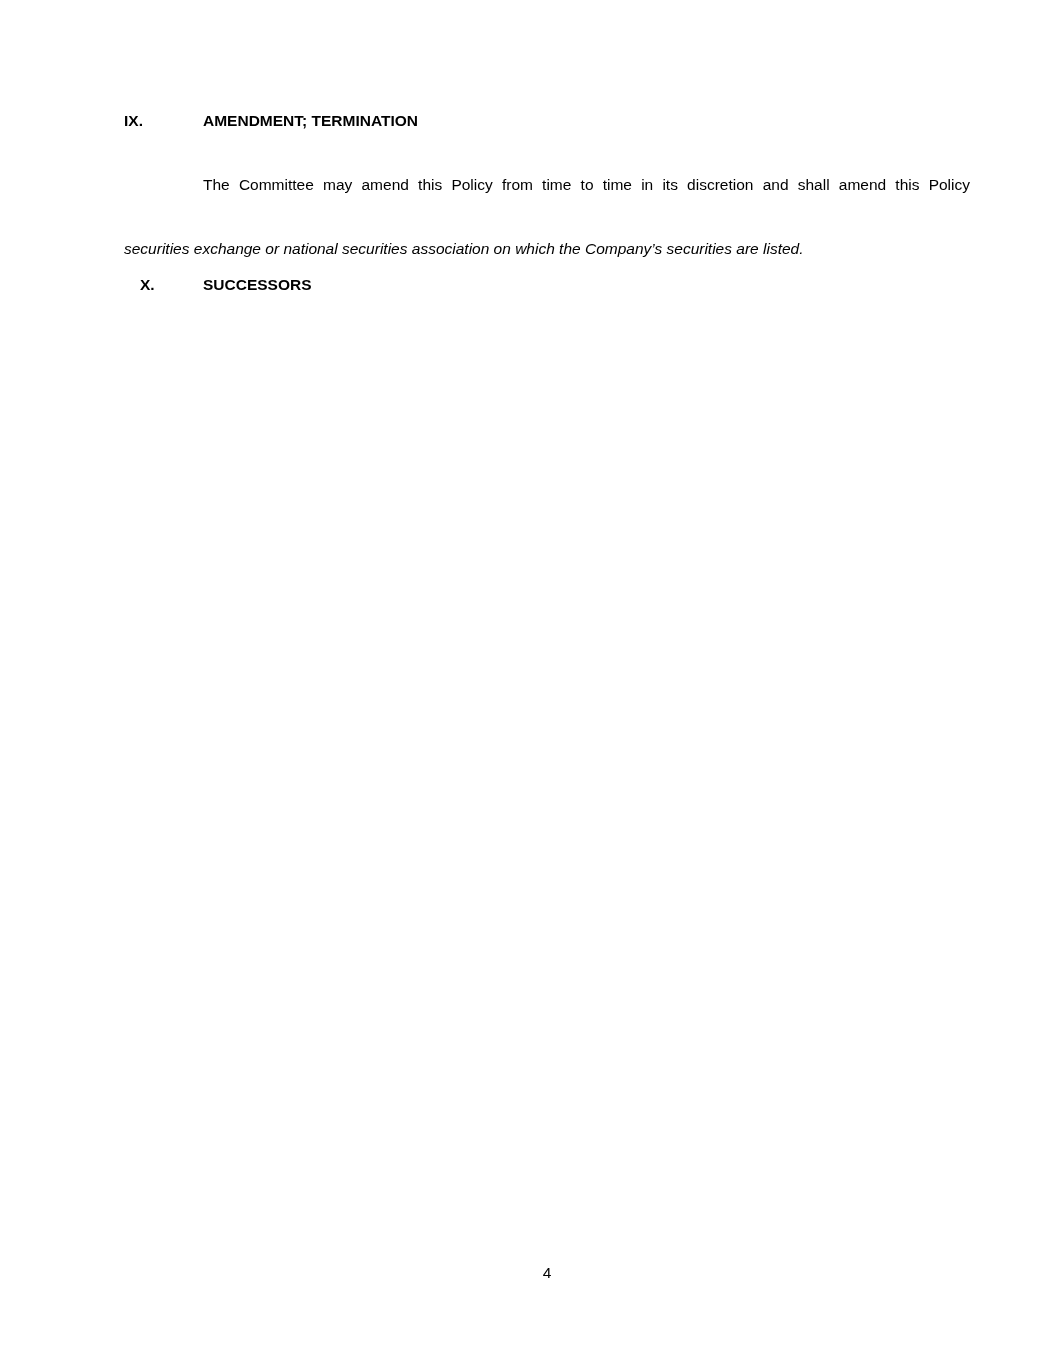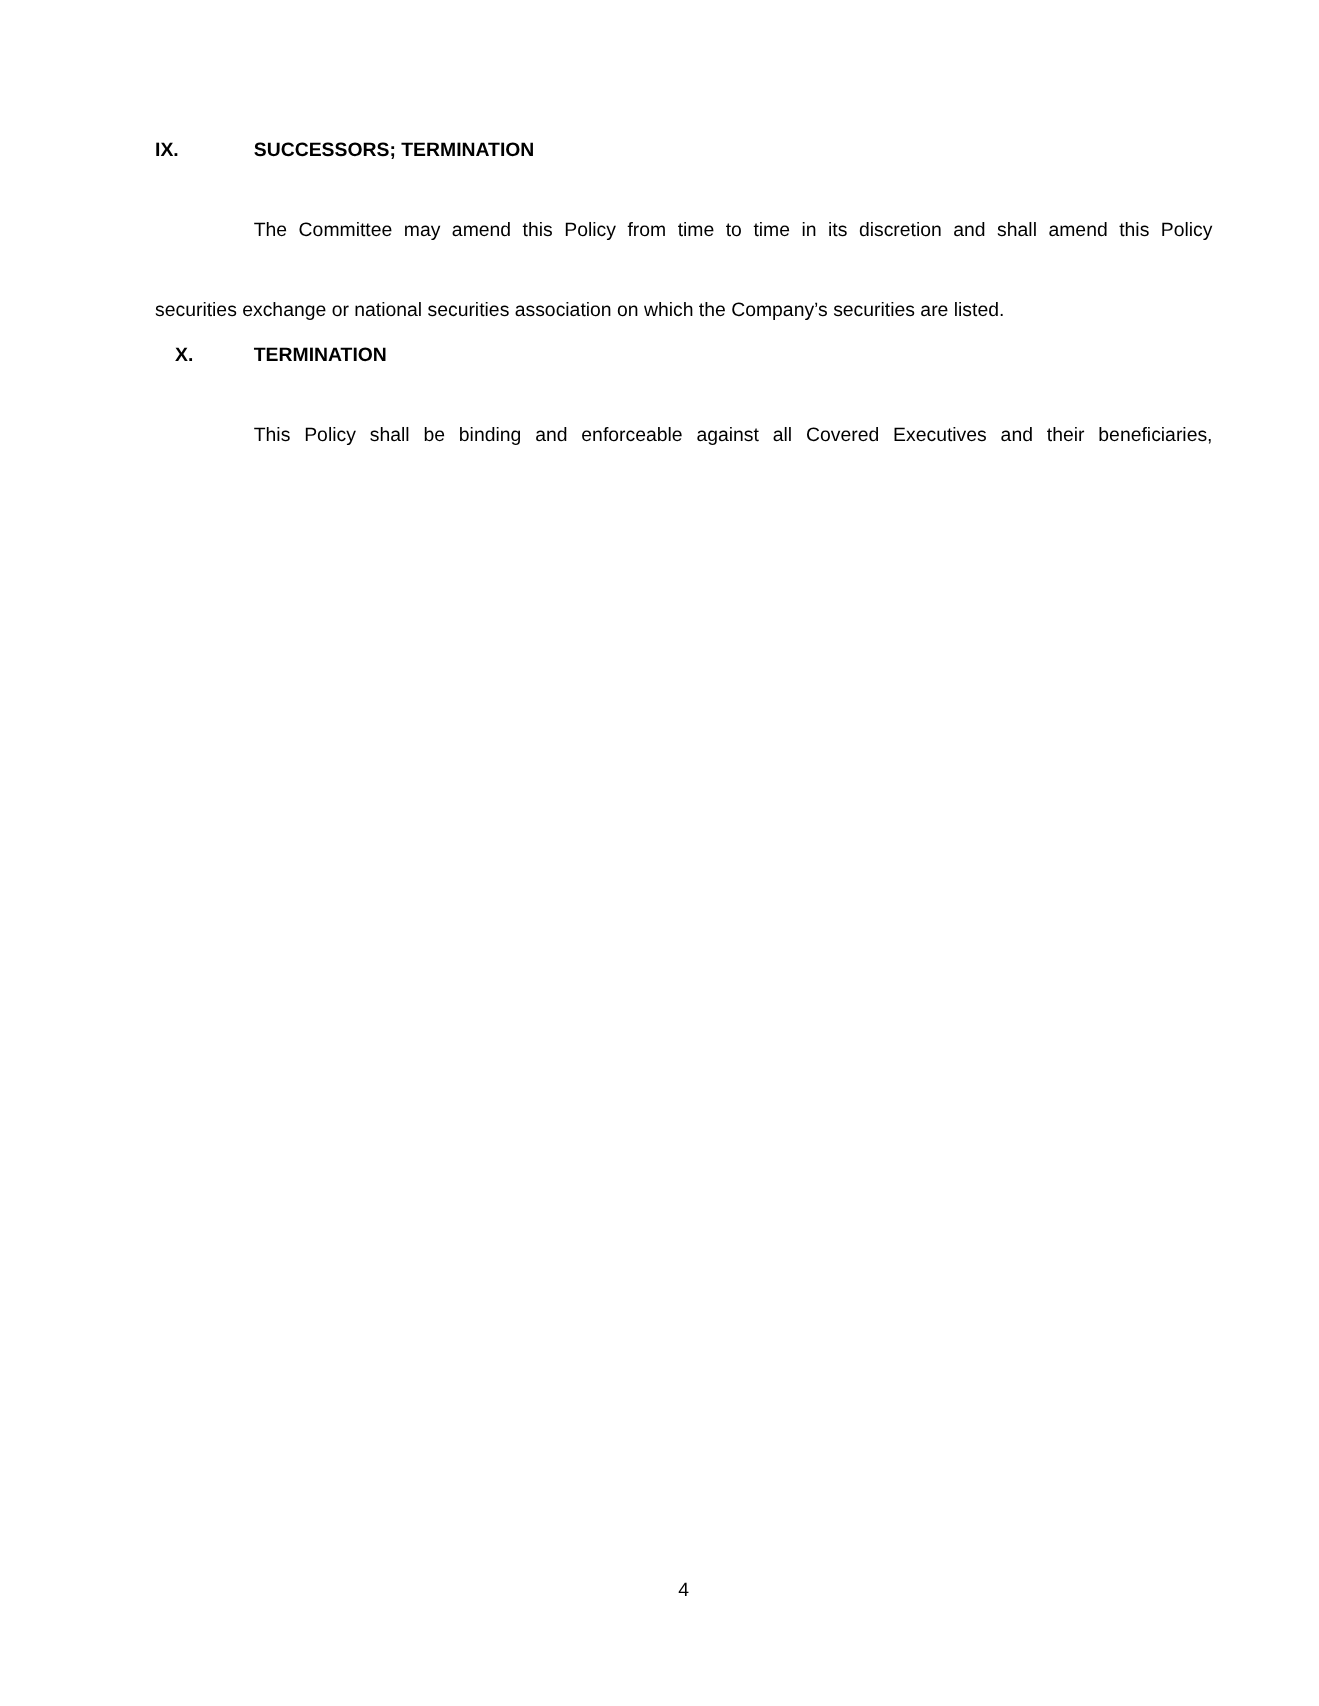--- a/index.html
+++ b/index.html
@@ -47,50 +47,50 @@
     text-align: justify;
     text-align-last: justify;
     margin-top: 44px;
   }
   .line.first {
     text-indent: 79px;
   }
   .line.last {
     text-align: left;
     text-align-last: left;
+    font-style: italic;
   }
   .page-number {
     position: absolute;
     left: 124px;
     top: 1263px;
     width: 846px;
     text-align: center;
     font-size: 15.5px;
     line-height: 20px;
   }
 </style>
 </head>
 <body>
 
 <div class="page">
   <div class="content">
       <div class="section">
         <div class="section-heading">
           <span class="numeral">IX.</span>
-          <span class="heading-text">SUCCESSORS; TERMINATION</span>
+          <span class="heading-text">AMENDMENT; TERMINATION</span>
         </div>
         <div class="paragraph">
           <div class="line first">The Committee may amend this Policy from time to time in its discretion and shall amend this Policy</div>
           <div class="line last">securities exchange or national securities association on which the Company’s securities are listed.</div>
         </div>
       </div>
       <div class="section">
         <div class="section-heading">
           <span class="numeral">X.</span>
-          <span class="heading-text">TERMINATION</span>
+          <span class="heading-text">SUCCESSORS</span>
         </div>
         <div class="paragraph">
-          <div class="line first">This Policy shall be binding and enforceable against all Covered Executives and their beneficiaries,</div>
         </div>
       </div>
     </div>
   <div class="page-number">4</div>
 </div>
 
 </body></html>

